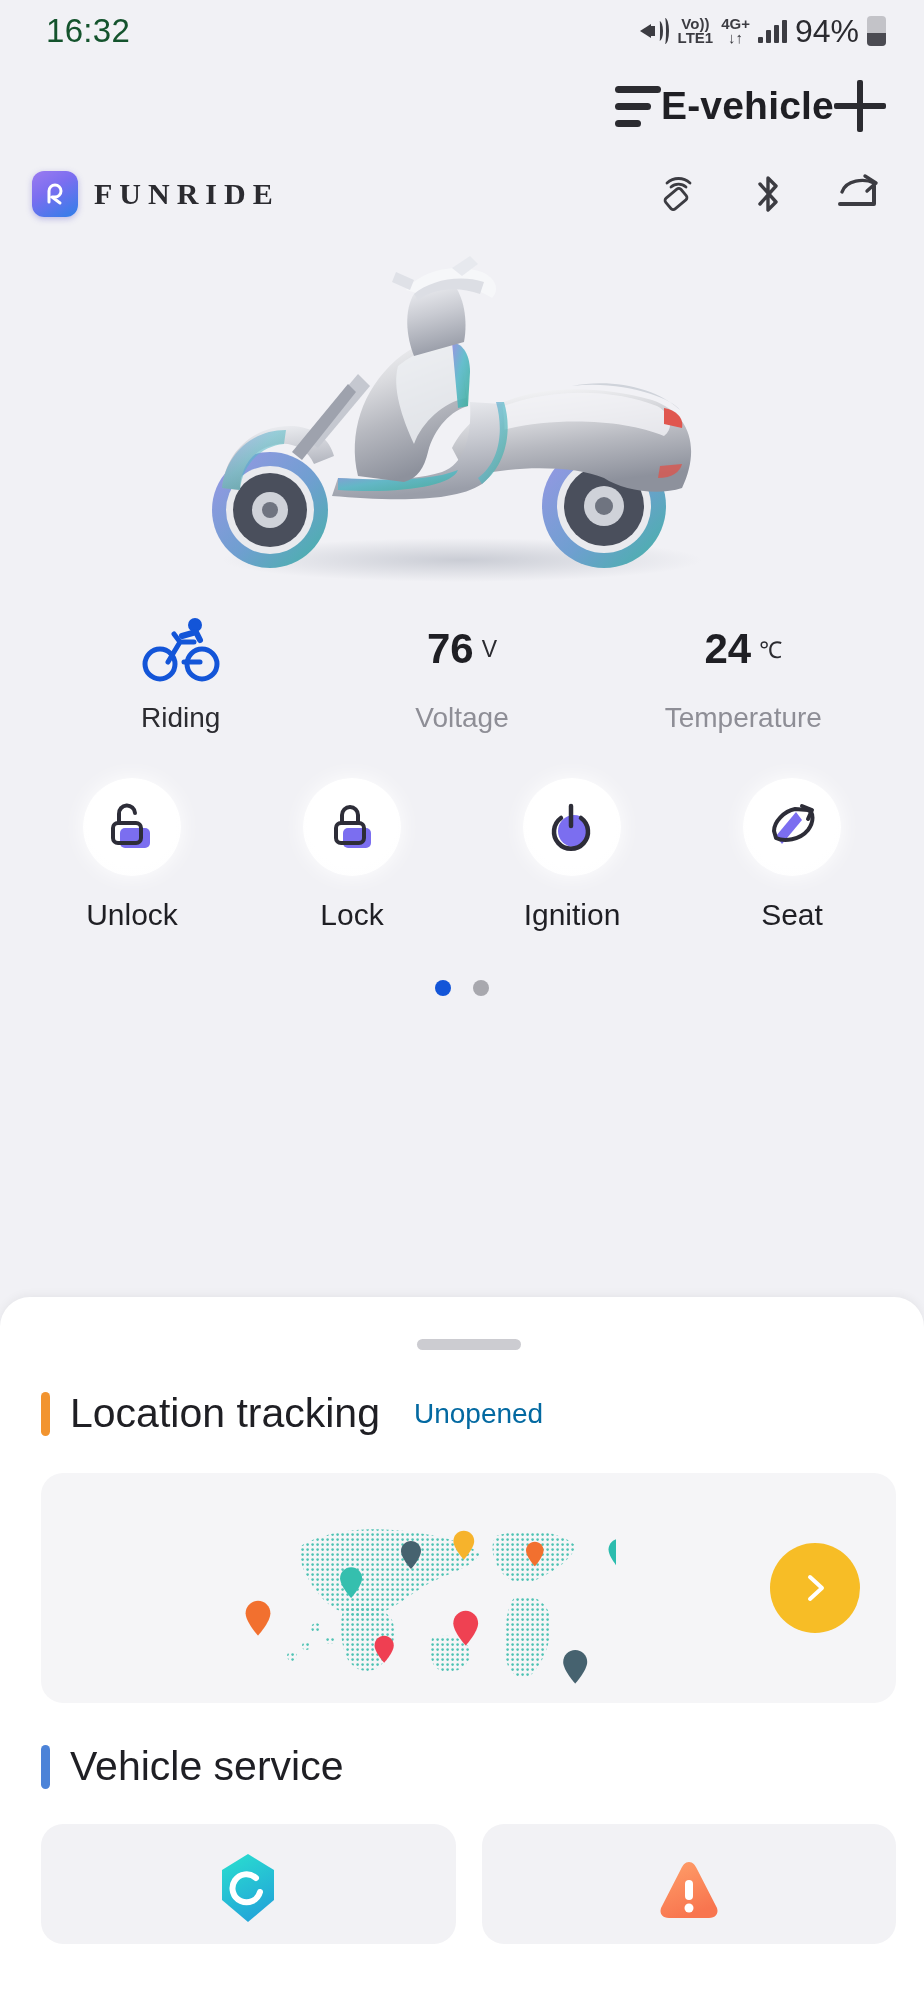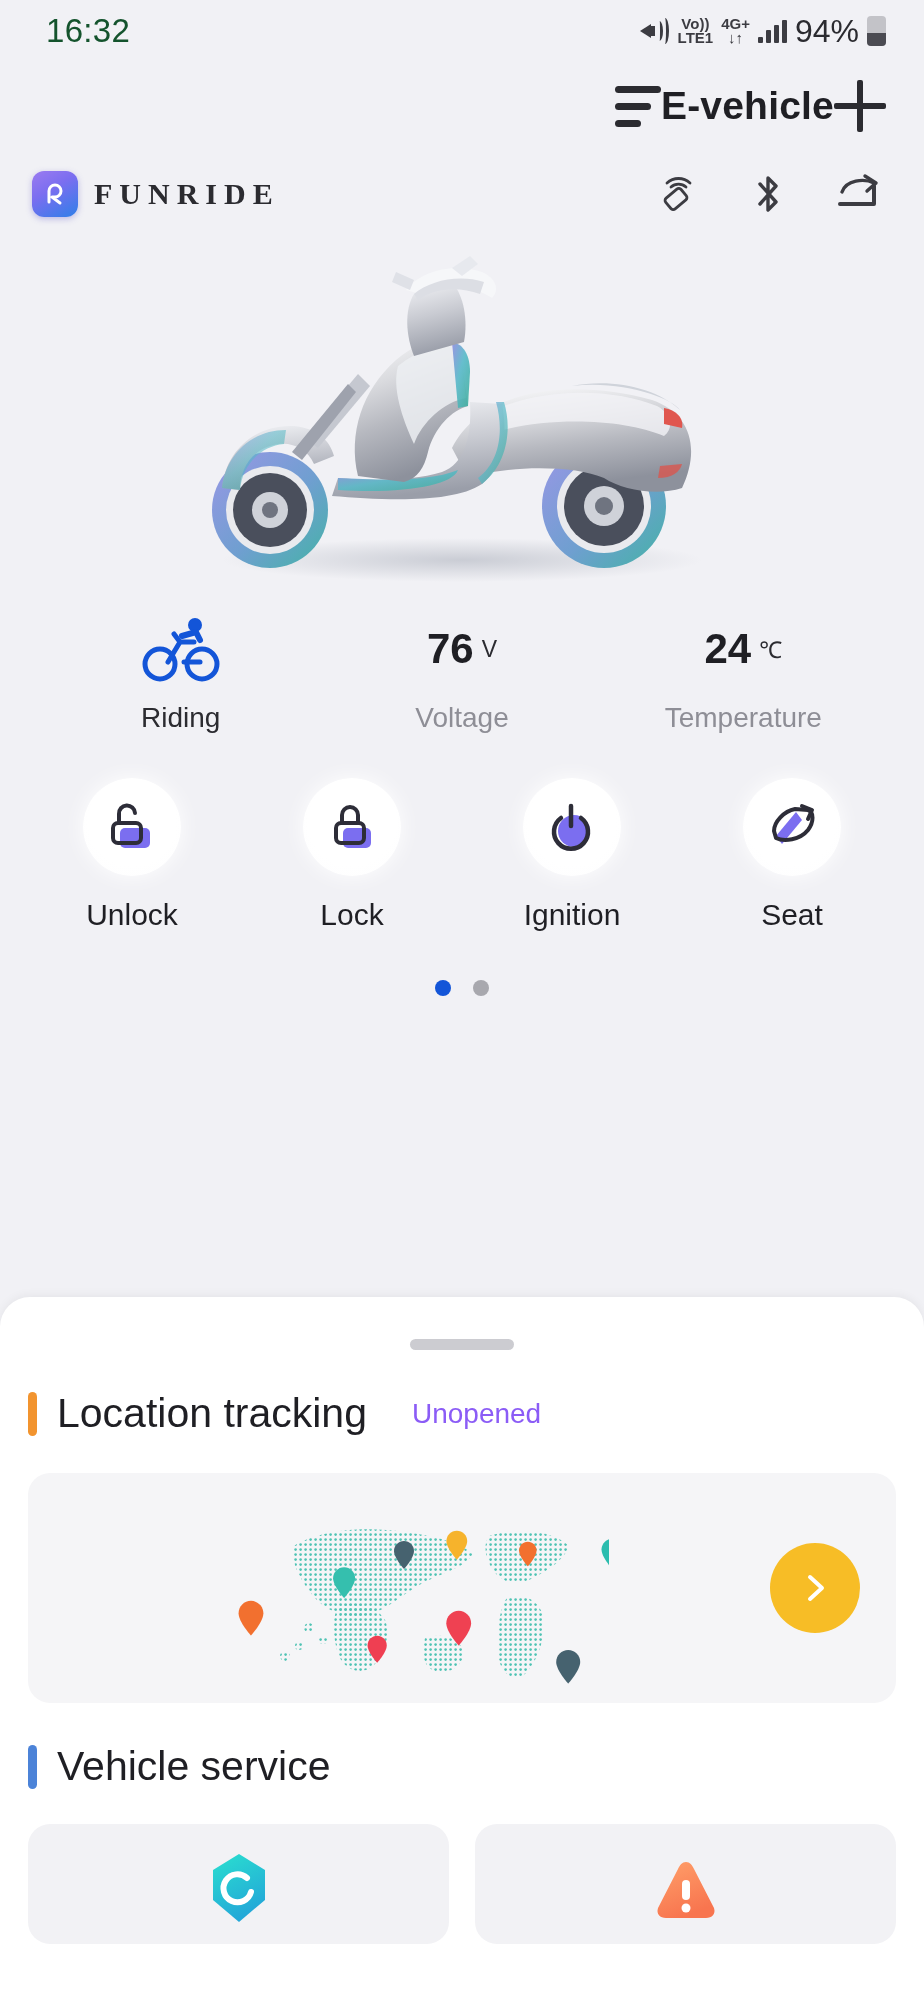--- a/index.html
+++ b/index.html
@@ -117,33 +117,34 @@
   
   .dots { display:flex; align-items:center; justify-content:center; gap:22px; margin-top:48px; }
   .dot { width:16px; height:16px; border-radius:50%; background:#a8a8ae; }
   .dot.active { background:#1355d8; }
 
   
   .sheet {
     position:absolute; left:0; right:0; top:1297px; bottom:0;
     background:#fff; border-radius:30px 30px 0 0;
     box-shadow:0 -2px 10px rgba(0,0,0,.05);
+    padding-left:13px;
   }
   .grabber {
     width:104px; height:11px; border-radius:6px; background:#ccccd1;
     margin:42px auto 0;
   }
   .section-head {
     display:flex; align-items:center; padding:0 28px; margin-top:40px;
   }
   .accent { width:9px; height:44px; border-radius:5px; margin-right:20px; }
   .accent.orange { background:#f2942f; }
   .accent.blue { background:#4c83d8; }
   .section-title { font-size:41px; color:#1f1f24; }
-  .section-status { font-size:28px; color:#8b5cf6; margin-left:45px; }
+  .section-status { font-size:28px; color:#0369a1; margin-left:34px; }
 
   
   .mapcard {
     margin:36px 28px 0; height:230px; border-radius:22px;
     background:#f5f5f7; position:relative; overflow:hidden;
     display:flex; align-items:center;
   }
   .mapwrap { flex:1; height:100%; position:relative; }
   .mapwrap svg { position:absolute; left:50%; top:50%; transform:translate(-50%,-50%); }
   .go-btn {

